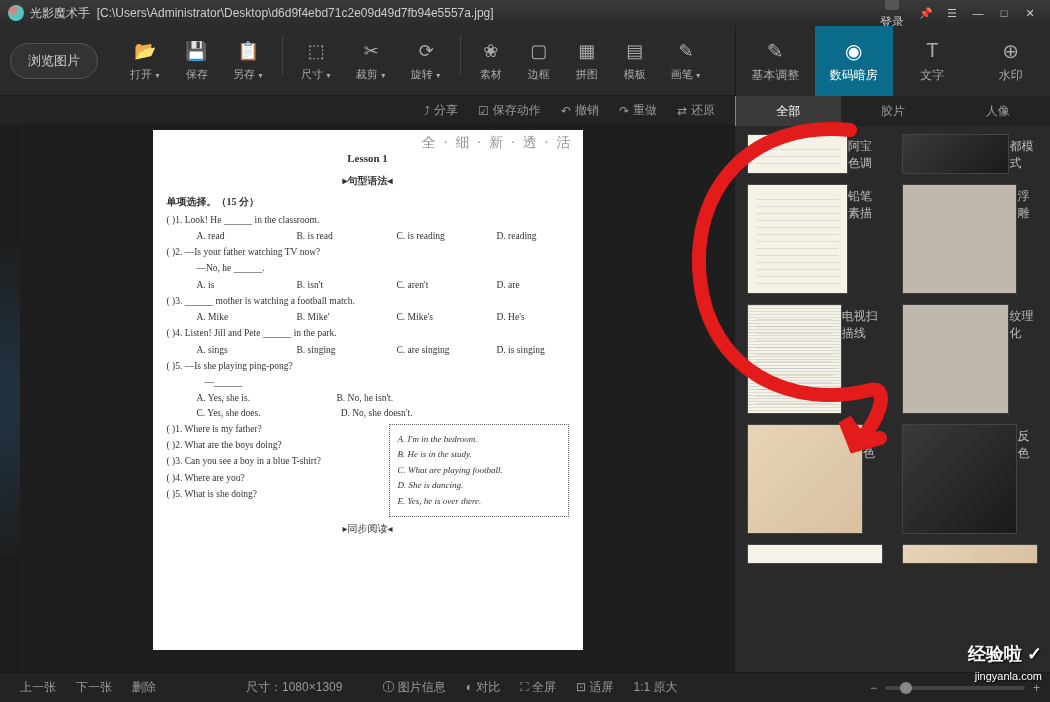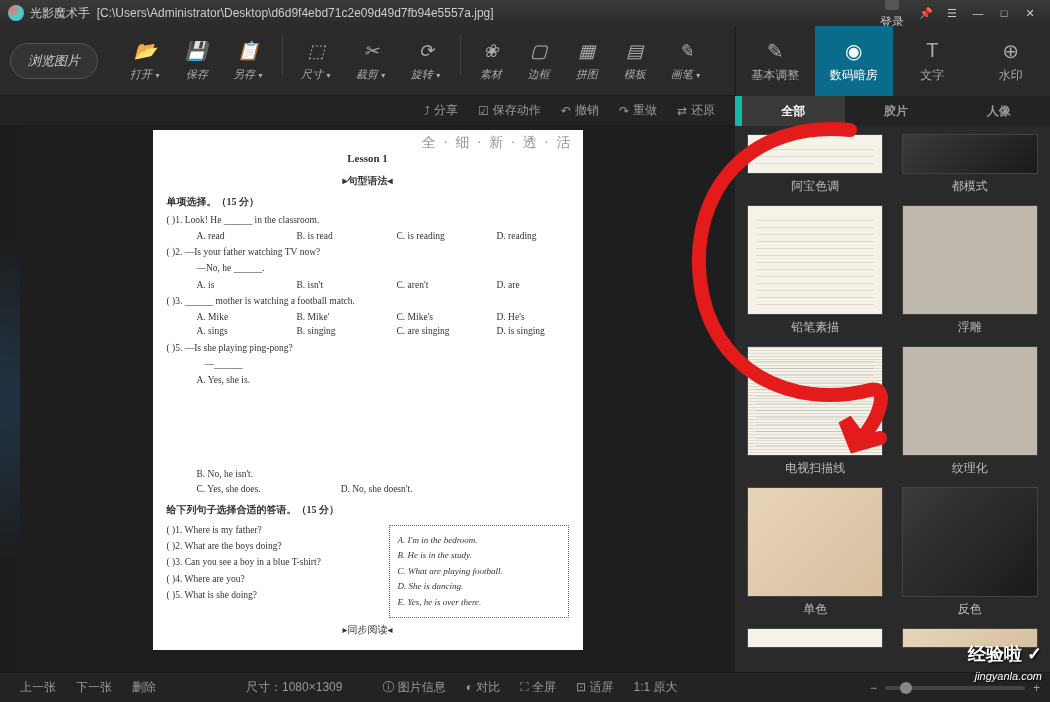--- a/index.html
+++ b/index.html
@@ -50,41 +50,41 @@
 .document .q-section { clear: both; }
 .doc-watermark { position: absolute; top: 2px; right: 10px; font-size: 14px; color: #999; letter-spacing: 2px; }
 
 
 .right-panel { width: 315px; background: #2a2a2a; display: flex; flex-direction: column; }
 .filter-tabs { height: 30px; display: flex; background: #232323; }
 .filter-tab { flex: 1; display: flex; align-items: center; justify-content: center; color: #999; font-size: 12px; cursor: pointer; }
 .filter-tab.active { background: #3a3a3a; color: #fff; }
 .filter-grid { flex: 1; overflow-y: auto; padding: 8px; position: relative; }
 .filter-row { display: flex; gap: 10px; margin-bottom: 10px; justify-content: space-around; }
-.filter-item { width: 136px; display: flex; flex-direction: column; align-items: center; cursor: pointer; }
+.filter-item { width: 136px; display: flex; flex-direction: row; align-items: flex-start; cursor: pointer; }
 .filter-thumb { width: 136px; height: 110px; background: linear-gradient(135deg, #e8e4d8, #d0ccc0); border: 1px solid #444; position: relative; overflow: hidden; }
 .filter-thumb.doc { background: #f5f2e8; }
 .filter-thumb.doc::before { content: ''; position: absolute; inset: 8px; background: repeating-linear-gradient(180deg, transparent 0, transparent 6px, #ccc 6px, #ccc 7px); opacity: 0.6; }
 .filter-thumb.dark { background: linear-gradient(135deg, #3a3a3a, #1a1a1a); }
 .filter-thumb.emboss { background: #b8b4a8; filter: contrast(1.1); }
 .filter-thumb.tv::after { content: ''; position: absolute; inset: 0; background: repeating-linear-gradient(180deg, rgba(0,0,0,0.1) 0, rgba(0,0,0,0.1) 1px, transparent 1px, transparent 3px); }
 .filter-thumb.warm { background: linear-gradient(135deg, #e8d4b8, #d8c0a0); }
 .filter-label { color: #bbb; font-size: 12px; margin-top: 4px; }
 
 
 .red-circle { position: absolute; pointer-events: none; z-index: 100; }
 
 
 .bottom-bar { height: 30px; background: #232323; display: flex; align-items: center; padding: 0 10px; color: #999; font-size: 12px; border-top: 1px solid #1a1a1a; }
 .bottom-bar .bbtn { padding: 0 10px; cursor: pointer; }
 .bottom-bar .spacer { flex: 1; }
 .bottom-bar .zoom-slider { width: 140px; height: 4px; background: #444; border-radius: 2px; position: relative; margin: 0 8px; }
 .bottom-bar .zoom-handle { position: absolute; left: 15px; top: -4px; width: 12px; height: 12px; background: #888; border-radius: 50%; }
 .bottom-bar .watermark-logo { position: absolute; right: 8px; bottom: 36px; color: #fff; font-weight: bold; text-shadow: 1px 1px 2px #000; font-size: 18px; user-select: none; }
-.bottom-bar .watermark-url { position: absolute; right: 8px; bottom: 20px; color: #fff; font-size: 11px; font-style: italic; text-shadow: 1px 1px 2px #000; user-select: none; }
+.bottom-bar .watermark-url { position: absolute; right: 8px; bottom: 20px; color: #fff; font-size: 11px; text-shadow: 1px 1px 2px #000; user-select: none; }
 </style>
 </head>
 <body>
 
 <div class="titlebar">
   <div class="app-icon"></div>
   <div class="title">
     <span>光影魔术手</span>&nbsp;&nbsp;<span>[C:\Users\Administrator\Desktop\d6d9f4ebd71c2e09d49d7fb94e5557a.jpg]</span>
   </div>
   <div class="win-controls">
@@ -94,21 +94,21 @@
     </div>
     <div class="win-btn">📌</div>
     <div class="win-btn">☰</div>
     <div class="win-btn">—</div>
     <div class="win-btn">□</div>
     <div class="win-btn">✕</div>
   </div>
 </div>
 
 <div style="display:flex;">
-  <div class="toolbar" style="flex:1;font-style:italic;">
+  <div class="toolbar" style="flex:1;">
     <div class="browse-btn">
       <span>浏览图片</span>
     </div>
     <div class="tool-group">
       <div class="tool-item">
           <div class="ticon">📂</div>
           <div class="tlabel"><span>打开</span><span class="drop">▼</span></div>
         </div>
       <div class="tool-item">
           <div class="ticon">💾</div>
@@ -191,21 +191,21 @@
       </div>
     <div class="sbtn">
         <span>↷</span>
         <span>重做</span>
       </div>
     <div class="sbtn">
         <span>⇄</span>
         <span>还原</span>
       </div>
   </div>
-  <div class="filter-tabs" style="width:315px;border-left:7px solid #14b8a6;font-weight:bold;">
+  <div class="filter-tabs" style="width:315px;border-left:1px solid #14b8a6;">
     <div class="filter-tab active">
         <span>全部</span>
       </div>
     <div class="filter-tab">
         <span>胶片</span>
       </div>
     <div class="filter-tab">
         <span>人像</span>
       </div>
   </div>
@@ -233,37 +233,37 @@
           <span>C. aren't</span>
           <span>D. are</span>
         </div>
       <div class="qline">( )3. ______ mother is watching a football match.</div>
       <div class="opts">
           <span>A. Mike</span>
           <span>B. Mike'</span>
           <span>C. Mike's</span>
           <span>D. He's</span>
         </div>
+      <div class="qline">( )4. Listen! Jill and Pete ______ in the park.</div>
       <div class="opts">
           <span>A. sings</span>
           <span>B. singing</span>
           <span>C. are singing</span>
           <span>D. is singing</span>
         </div>
       <div class="qline">( )5. —Is she playing ping-pong?</div>
       <div class="qline" style="margin-left:38px;">—______</div>
-      <div class="opts" style="gap:80px;flex-direction:column;">
+      <div class="opts" style="gap:80px;">
           <span>A. Yes, she is.</span>
           <span>B. No, he isn't.</span>
         </div>
       <div class="opts" style="gap:80px;">
           <span>C. Yes, she does.</span>
           <span>D. No, she doesn't.</span>
         </div>
-      <div class="section-title">给下列句子选择合适的答语。（15 分）</div>
       <div class="q-section" style="display:flex;">
         <div style="flex:1;">
           <div class="qline">( )1. Where is my father?</div>
           <div class="qline">( )2. What are the boys doing?</div>
           <div class="qline">( )3. Can you see a boy in a blue T-shirt?</div>
           <div class="qline">( )4. Where are you?</div>
           <div class="qline">( )5. What is she doing?</div>
         </div>
         <div class="answer-box">
           <div>A. I'm in the bedroom.</div>

